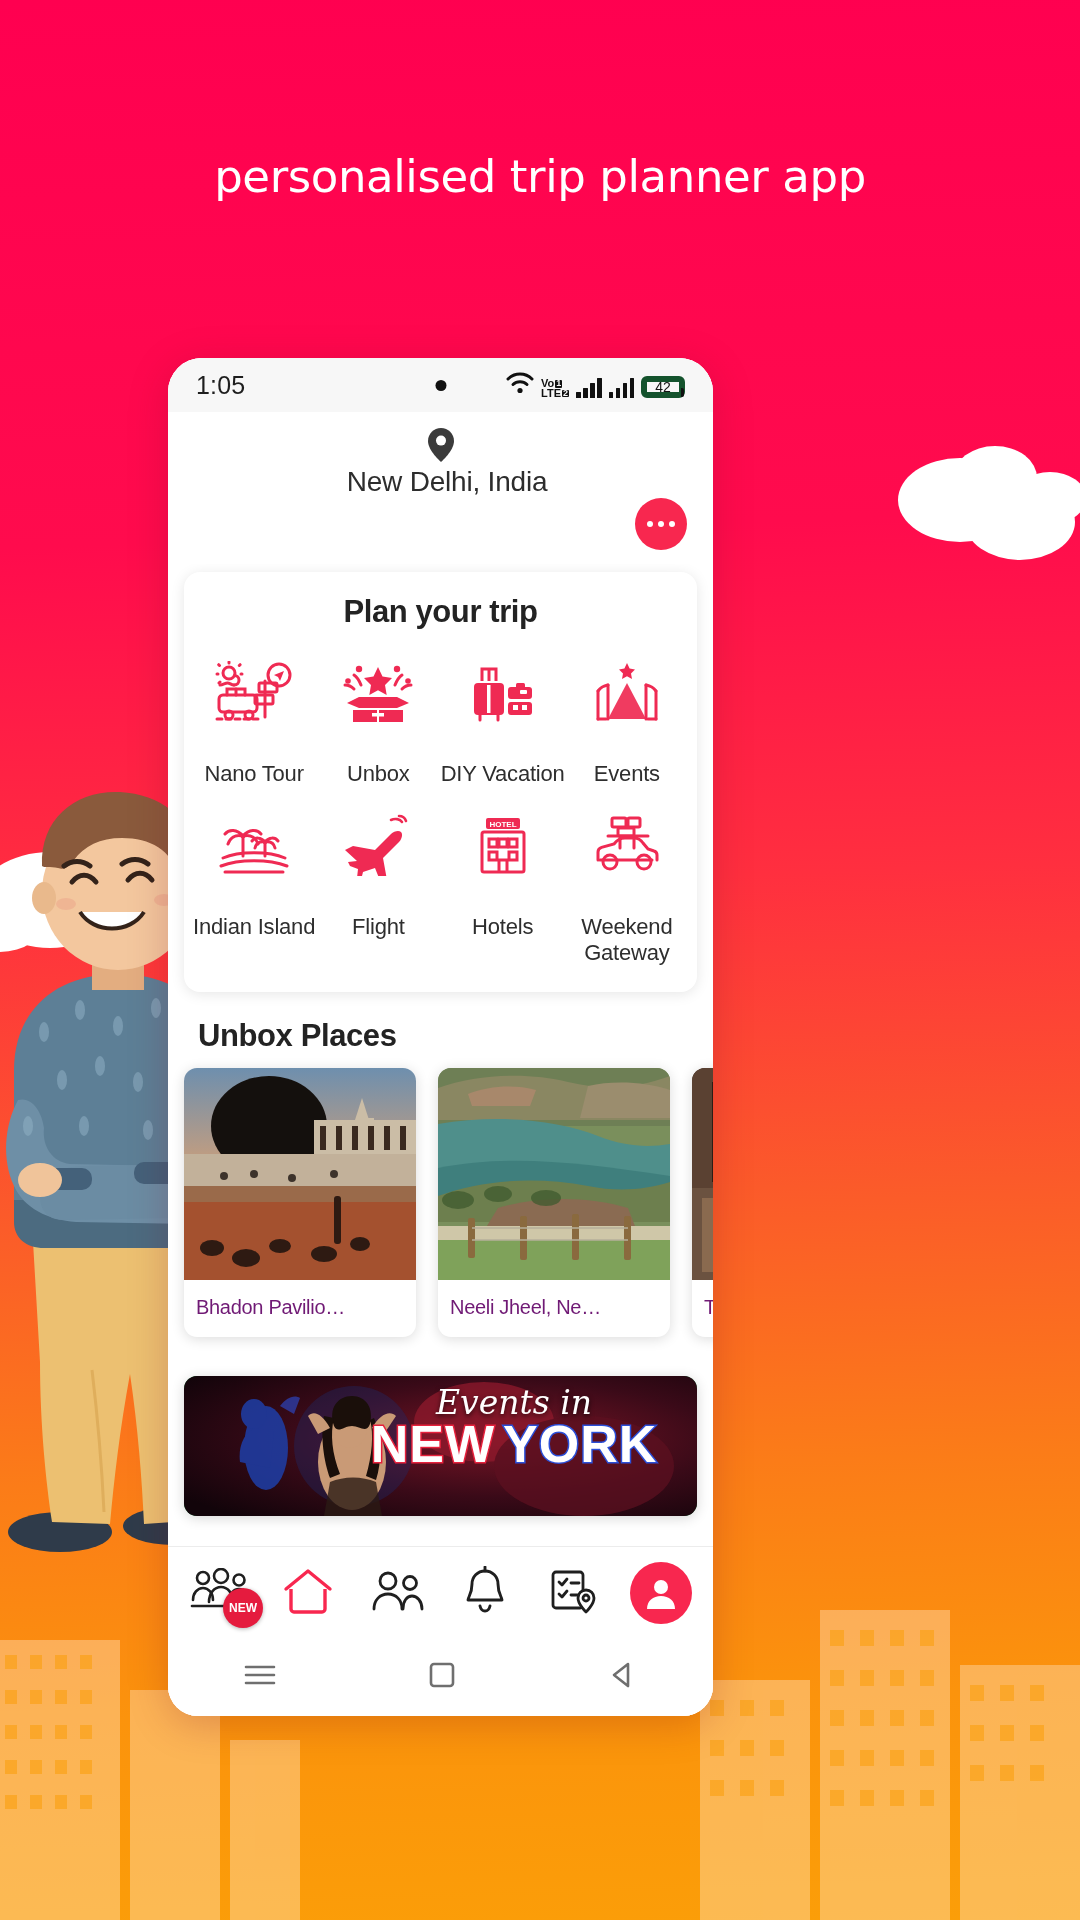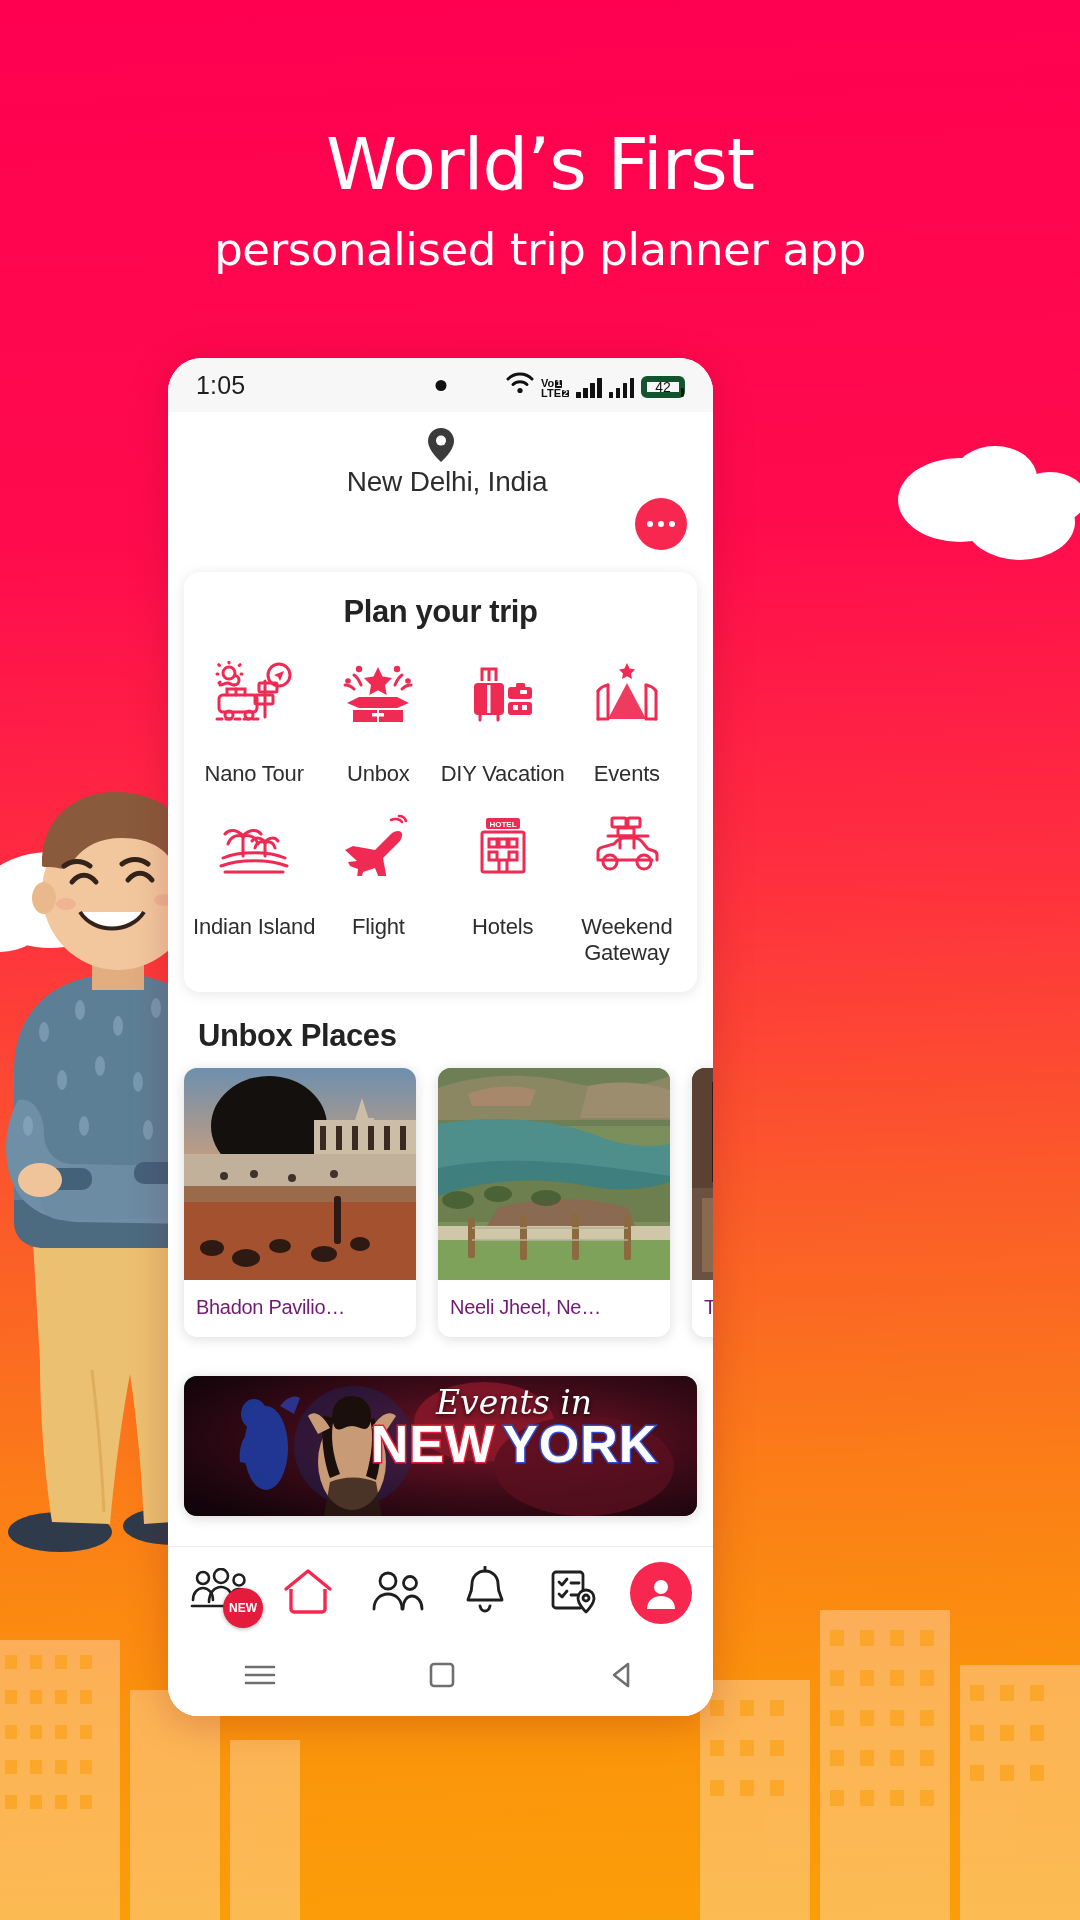--- a/index.html
+++ b/index.html
@@ -234,21 +234,20 @@
     <g fill="#ffffff">
       <ellipse cx="80" cy="80" rx="72" ry="48"></ellipse>
       <ellipse cx="150" cy="100" rx="60" ry="40"></ellipse>
       <ellipse cx="120" cy="55" rx="46" ry="34"></ellipse>
       <ellipse cx="30" cy="100" rx="44" ry="32"></ellipse>
     </g>
   </svg>
 </div>
 
 <div class="headline">
-  <h1>World’s First</h1>
   <h2>personalised trip planner app</h2>
 </div>
 
 <div class="phone">
  <div class="phone-inner">
 
   <div class="statusbar">
     <span class="sb-time">1:05</span>
     <span class="sb-dot"></span>
     <span class="sb-right">

